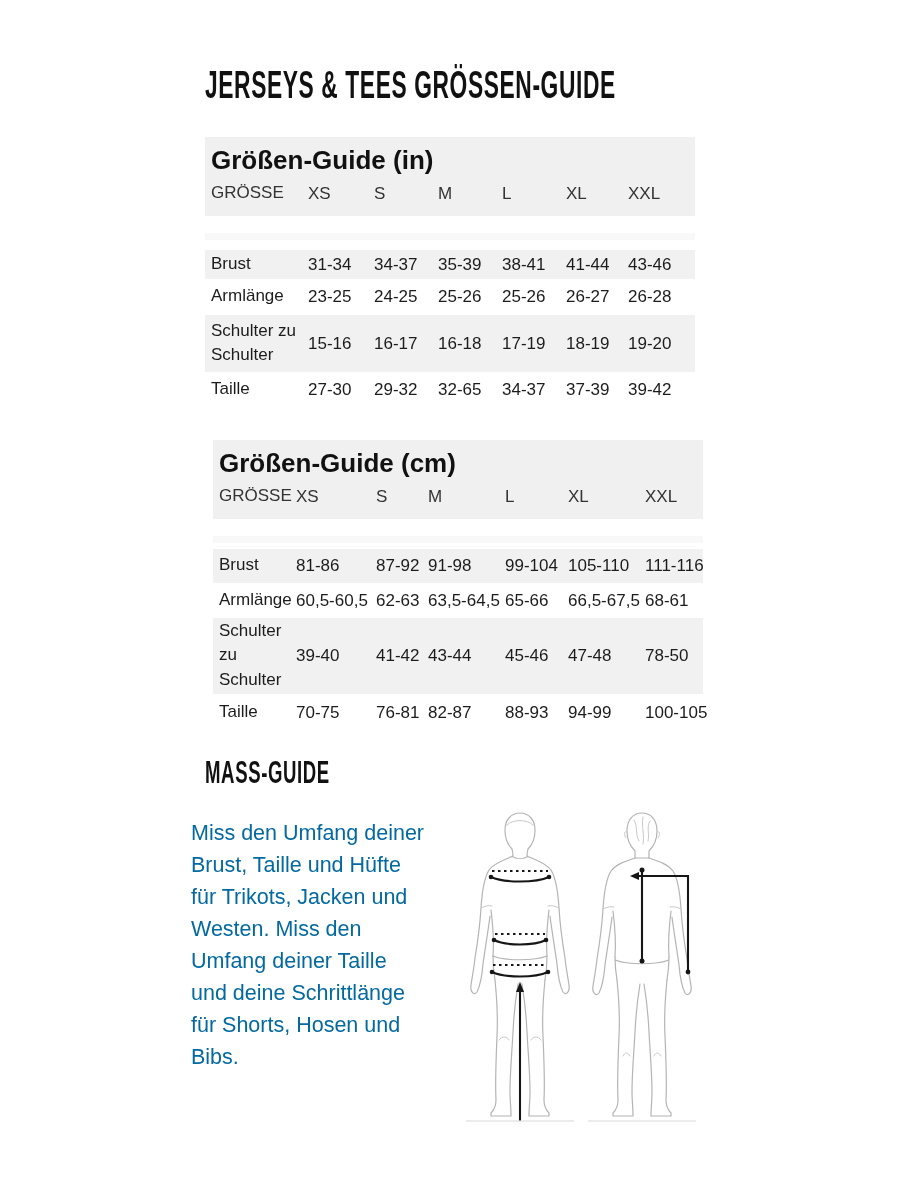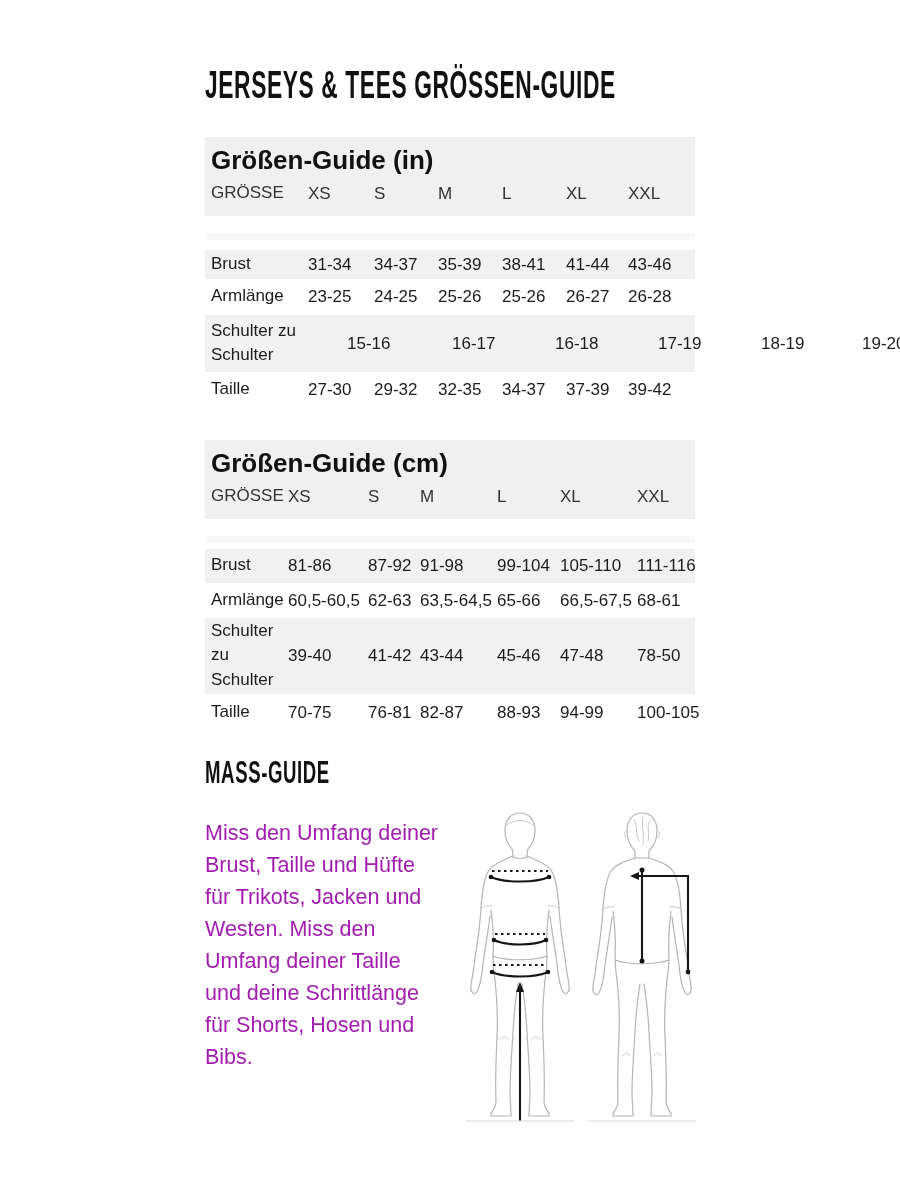--- a/index.html
+++ b/index.html
@@ -11,42 +11,42 @@
   .page{position:relative;width:900px;height:1200px;background:#fff;overflow:hidden;padding-left:18px;}
 
   
   .page-title{position:absolute;left:205px;top:66px;margin:0;line-height:1;}
   .condensed{display:inline-block;transform:scaleX(0.6);transform-origin:0 50%;
     font-weight:bold;letter-spacing:1px;white-space:nowrap;color:#111;}
   .page-title .condensed{font-size:38px;}
 
   
   .table-block{position:absolute;left:205px;width:490px;}
-  .t0{top:137px;} .t1{top:440px;}
+  .t0{top:137px;} .t1{top:440px;margin-left:8px;}
   .thead{background:var(--header_bg);padding:9px 0 10px 0;}
   .ttitle{margin:0 0 8px 0;padding:2px 0 0 6px;font-size:26px;font-weight:bold;color:#111;line-height:25px;}
   .grid{display:grid;align-items:center;}
   .t0 .grid{grid-template-columns:97px 66px 64px 64px 64px 62px 73px;}
   .t1 .grid{grid-template-columns:77px 80px 52px 77px 63px 77px 64px;}
   .size-row{font-size:17px;color:#333;line-height:19px;}
   .cell{padding-left:6px;white-space:nowrap;line-height:1.25;}
   .cell.label{white-space:pre-line;line-height:1.45;}
   .gap{height:34px;position:relative;}
   .t1 .gap{height:30px;}
   .gap-band{position:absolute;left:0;right:0;top:17px;height:7px;background:var(--gap_band);}
   .row{font-size:17px;color:#1c1c1c;}
   .row.stripe{background:var(--row_stripe);}
-  .t0 .row-0{min-height:29px;} .t0 .row-1{min-height:36px;} .t0 .row-2{min-height:57px;gap:39px;} .t0 .row-3{min-height:36px;}
+  .t0 .row-0{min-height:29px;} .t0 .row-1{min-height:36px;} .t0 .row-2{min-height:57px;} .t0 .row-3{min-height:36px;}
   .t1 .row-0{min-height:34px;} .t1 .row-1{min-height:35px;} .t1 .row-2{min-height:76px;} .t1 .row-3{min-height:38px;}
 
   
   .mass-title{position:absolute;left:205px;top:757px;margin:0;line-height:1;text-decoration:underline;}
   .mass-title .condensed{font-size:31px;}
-  .mass-text{position:absolute;left:205px;top:817px;width:300px;margin:0;
-    font-size:21.5px;line-height:32px;color:#a21caf;white-space:pre-line;}
+  .mass-text{position:absolute;left:191px;top:817px;width:300px;margin:0;
+    font-size:21.5px;line-height:32px;color:#0369a1;white-space:pre-line;}
 
   
   .fig{position:absolute;top:808px;width:120px;height:318px;}
   .fig-front{left:460px;} .fig-back{left:582px;}
   .o{fill:none;stroke:var(--figure_outline);stroke-width:1.2;stroke-linecap:round;stroke-linejoin:round;}
   .o2{fill:none;stroke:#c9c9c9;stroke-width:1;stroke-linecap:round;}
   .m{fill:none;stroke:var(--measure);stroke-width:2.1;stroke-linecap:round;}
   .md{fill:none;stroke:var(--measure);stroke-width:1.8;stroke-dasharray:2.5 3.5;}
   .mf{fill:var(--measure);stroke:none;}
   .g{fill:none;stroke:var(--ground);stroke-width:1.2;}
@@ -100,21 +100,21 @@
           <div class="cell value">16-17</div>
           <div class="cell value">16-18</div>
           <div class="cell value">17-19</div>
           <div class="cell value">18-19</div>
           <div class="cell value">19-20</div>
         </div>
         <div class="grid row row-3">
           <div class="cell label">Taille</div>
           <div class="cell value">27-30</div>
           <div class="cell value">29-32</div>
-          <div class="cell value">32-35</div>
+          <div class="cell value">32-65</div>
           <div class="cell value">34-37</div>
           <div class="cell value">37-39</div>
           <div class="cell value">39-42</div>
         </div>
       </div>
   </section>
 
   <section class="table-block t1">
     <header class="thead">
       <h2 class="ttitle">Größen-Guide (cm)</h2>

